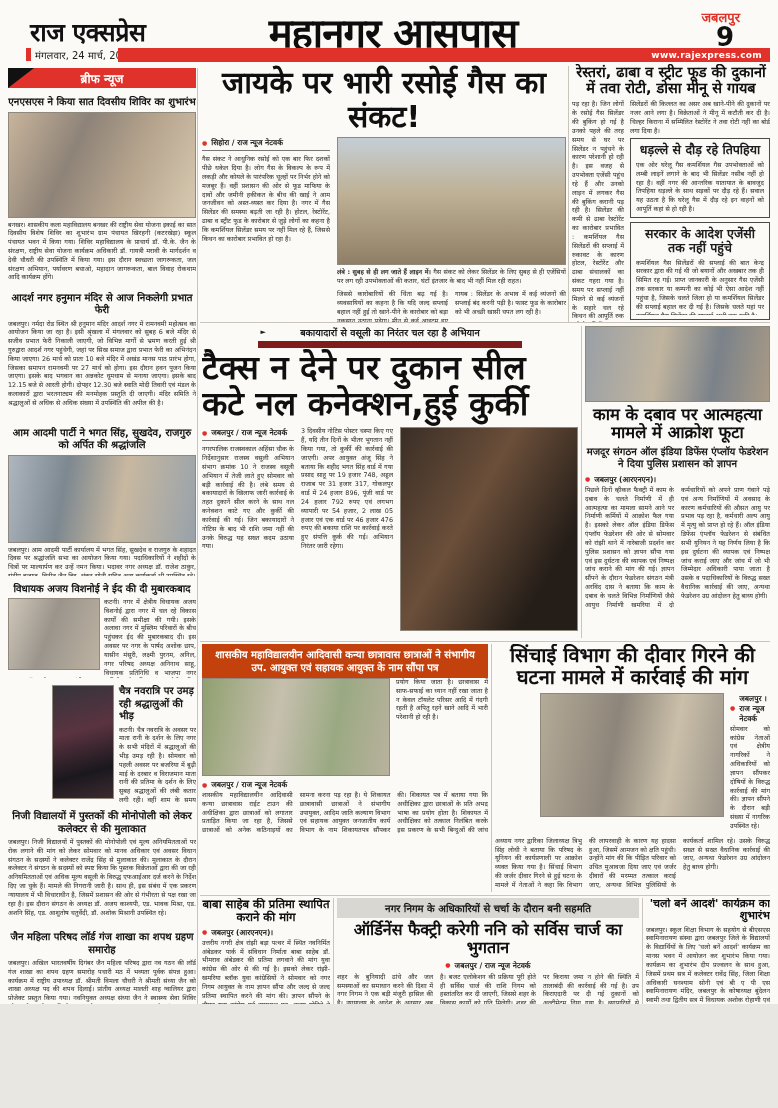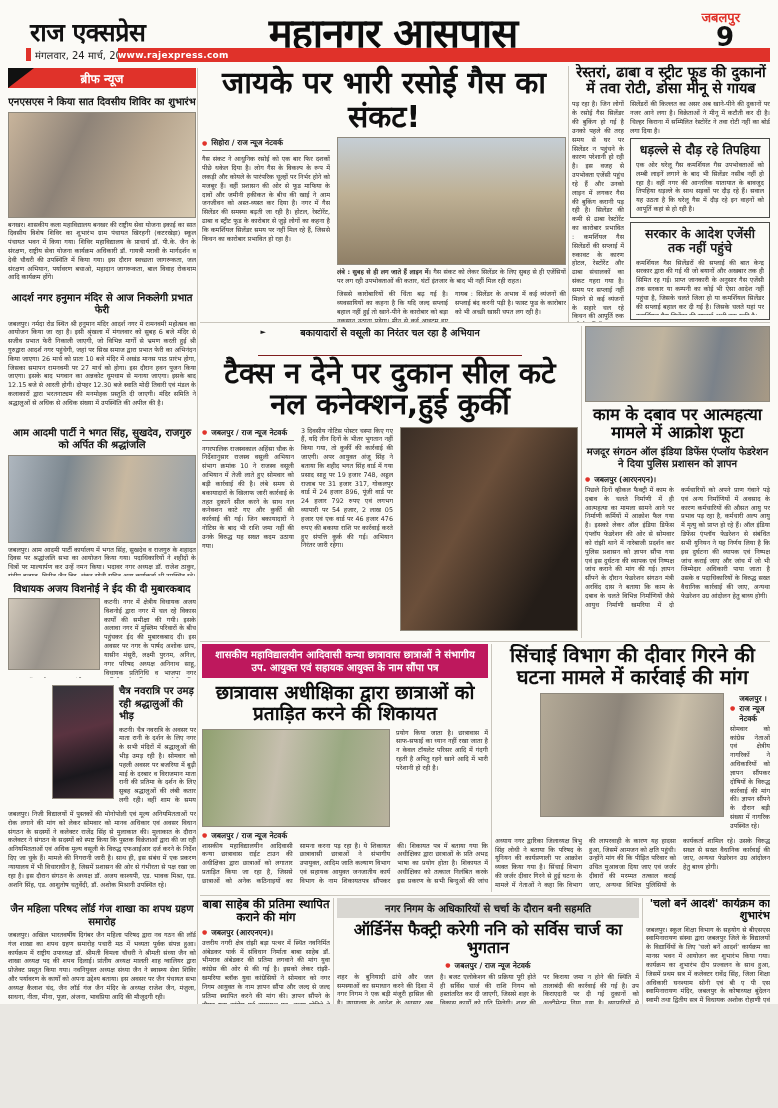--- a/index.html
+++ b/index.html
@@ -7,48 +7,48 @@
         font-family:"DejaVu Sans","Liberation Sans",sans-serif;color:#1c1c1c;overflow:hidden;}
   
   .masthead{position:absolute;left:0;top:0;width:778px;height:64px;}
   .brand{position:absolute;left:30px;top:14px;font-size:25px;font-weight:bold;letter-spacing:-0.5px;color:#111;}
   .date-row{position:absolute;left:26px;top:47px;height:15px;display:flex;align-items:center;}
   .red-chip{width:5px;height:13px;background:#e0322a;margin-right:4px;}
   .m-date{font-size:10px;font-weight:normal;color:#222;white-space:nowrap;}
   .section-title{position:absolute;left:8px;right:0;top:4px;text-align:center;font-size:40px;font-weight:bold;color:#0d0d0d;letter-spacing:-1px;}
   .city{position:absolute;right:38px;top:8px;font-size:13px;font-weight:bold;color:#e0322a;}
   .pageno{position:absolute;right:44px;top:22px;font-size:26px;font-weight:bold;color:#111;}
-  .redbar{position:absolute;left:118px;top:48px;right:8px;height:14px;background:#e0322a;display:flex;align-items:center;justify-content:flex-start;}
+  .redbar{position:absolute;left:118px;top:48px;right:8px;height:14px;background:#e0322a;display:flex;align-items:center;justify-content:flex-end;}
   .website{font-size:9px;font-weight:bold;color:#fff;padding-right:8px;letter-spacing:0.3px;}
   
   .rule-v{position:absolute;width:1px;background:#c9c5bc;}
   .rule-h{position:absolute;height:1px;background:#c9c5bc;}
   .b{font-size:6.4px;line-height:1.38;text-align:justify;color:#2e2c29;}
   .by{display:flex;align-items:center;font-size:7.5px;font-weight:bold;color:#222;}
   .by::before{content:"●";color:#e0322a;font-size:6px;margin-right:4px;}
   .ph{background:#b7ab97;border:1px solid #8f897d;box-sizing:border-box;}
   .cap-lead{font-weight:bold;}
   
   .brief{position:absolute;left:8px;top:68px;width:188px;height:1016px;overflow:hidden;}
   .brief-banner{position:relative;height:20px;background:#e0322a;margin-bottom:8px;}
   .brief-banner .black-flag{position:absolute;left:0;top:0;width:0;height:0;border-top:20px solid #111;border-right:26px solid transparent;}
   .brief-banner .label{position:absolute;left:0;right:0;top:2px;text-align:center;color:#fff;font-size:12px;font-weight:bold;}
   .brief h3{margin:0 0 3px 0;font-size:10px;font-weight:bold;text-align:center;line-height:1.25;color:#161616;}
   .brief .art{margin-bottom:7px;overflow:hidden;}
   .brief .ph{width:100%;margin-bottom:3px;}
   
   .reg{position:absolute;overflow:hidden;}
   .hl{font-weight:bold;color:#0f0f0f;line-height:1.12;margin:0;}
-  .kicker{font-size:9.5px;font-weight:bold;text-align:center;border-bottom:1px solid #7f1d1d;padding-bottom:16px;margin-bottom:3px;position:relative;}
+  .kicker{font-size:9.5px;font-weight:bold;text-align:center;border-bottom:7px solid #7f1d1d;padding-bottom:2px;margin-bottom:3px;position:relative;}
   .kicker::before{content:"►";font-size:7px;position:absolute;left:2px;top:2px;}
   .cols2{column-count:2;column-gap:7px;}
   .cols3{column-count:3;column-gap:7px;}
   .sbox{border:1px solid #4a4a48;padding:4px 5px;margin-top:4px;}
   .sbox .bt{font-size:12.5px;font-weight:bold;text-align:center;line-height:1.15;margin-bottom:3px;}
-  .red-kick{background:#be185d;color:#fff;font-size:10px;font-weight:bold;text-align:center;line-height:1.3;padding:4px 6px;}
+  .red-kick{background:#c2410c;color:#fff;font-size:10px;font-weight:bold;text-align:center;line-height:1.3;padding:4px 6px;}
   .gray-kick{background:#d9d7d2;color:#1a1a1a;font-size:10px;font-weight:bold;text-align:center;padding:3px 4px;}
   
   .f-nss{background:linear-gradient(115deg,#c8b49b 0%,#8e8378 35%,#b7a58e 65%,#d8cab2 100%);}
   .f-aap{background:linear-gradient(100deg,#aeb6be 0%,#7d8890 30%,#c8b8a0 60%,#98a2aa 100%);}
   .f-eid{background:linear-gradient(110deg,#d0c7b9 0%,#9a948c 45%,#beb3a2 100%);}
   .f-kali{background:linear-gradient(165deg,#35343b 0%,#5a3340 40%,#1a181d 75%,#3d2b31 100%);}
   .f-port{background:linear-gradient(135deg,#dcd8d1 0%,#a9a49c 100%);}
   .f-gas{background:linear-gradient(180deg,#c5ced5 0%,#beb094 45%,#8f7f66 100%);}
   .f-tax{background:linear-gradient(120deg,#3a2e26 0%,#6b4f3a 40%,#241d18 80%);}
   .f-crowd{background:linear-gradient(100deg,#9aa0a6 0%,#c0b49e 40%,#7b828a 70%,#a89a85 100%);}
@@ -123,20 +123,21 @@
       <div style="display:flex;gap:5px;height:118px;overflow:hidden;padding-left:44px;">
         <div class="ph f-kali" style="width:62px;height:114px;flex:none;"></div>
         <div>
           <h3 style="text-align:left;">चैत्र नवरात्रि पर उमड़ रही श्रद्धालुओं की भीड़</h3>
           <div class="b">कटनी। चैत्र नवरात्रि के अवसर पर माता रानी के दर्शन के लिए नगर के सभी मंदिरों में श्रद्धालुओं की भीड़ उमड़ रही है। सोमवार को पहली अवसर पर बजरिया में बुढ़ी माई के दरबार व विराजमान माता रानी की प्रतिमा के दर्शन के लिए सुबह श्रद्धालुओं की लंबी कतार लगी रही। वहीं शाम के समय आरती में भी श्रद्धालु बड़ी संख्या में पहुंचे। आज कार्यकर्ताओं द्वारा श्रद्धालुओं को पुनः आकस्मिक प्रसाद का वितरण किया गया।</div>
         </div>
       </div>
     </div>
 
     <div class="art">
+      <h3>निजी विद्यालयों में पुस्तकों की मोनोपोली को लेकर कलेक्टर से की मुलाकात</h3>
       <div class="b" style="height:86px;overflow:hidden;">जबलपुर। निजी विद्यालयों में पुस्तकों की मोनोपोली एवं मूल्य अनियमितताओं पर रोक लगाने की मांग को लेकर सोमवार को मानव अधिकार एवं अवसर विधान संगठन के सदस्यों ने कलेक्टर राजेंद्र सिंह से मुलाकात की। मुलाकात के दौरान कलेक्टर ने संगठन के सदस्यों को स्पष्ट किया कि पुस्तक विक्रेताओं द्वारा की जा रही अनियमितताओं एवं अधिक मूल्य वसूली के विरुद्ध एफआईआर दर्ज करने के निर्देश दिए जा चुके हैं। मामले की निगरानी जारी है। साथ ही, इस संबंध में एक प्रकरण न्यायालय में भी विचाराधीन है, जिसमें प्रशासन की ओर से गंभीरता से पक्ष रखा जा रहा है। इस दौरान संगठन के अध्यक्ष डॉ. अजय काश्यपी, एड. भावक मिश्रा, एड. अशनि सिंह, एड. आशुतोष चतुर्वेदी, डॉ. अशोक मिश्रानी उपस्थित रहे।</div>
     </div>
 
     <div class="art">
       <h3>जैन महिला परिषद लॉर्ड गंज शाखा का शपथ ग्रहण समारोह</h3>
       <div class="b" style="height:78px;overflow:hidden;">जबलपुर। अखिल भारतवर्षीय दिगंबर जैन महिला परिषद द्वारा नव गठन की लॉर्ड गंज शाखा का शपथ ग्रहण समारोह पचारी मठ में भव्यता पूर्वक संपन्न हुआ। कार्यक्रम में राष्ट्रीय उपाध्यक्ष डॉ. श्रीमती विमला चौधरी ने श्रीमती संध्या जैन को शाखा अध्यक्ष पद की शपथ दिलाई। प्रांतीय अध्यक्ष मालती शाह ग्वालियर द्वारा प्रोजेक्ट प्रस्तुत किया गया। नवनियुक्त अध्यक्ष संध्या जैन ने स्वास्थ्य सेवा शिविर और पर्यावरण के कार्यों को अपना उद्देश्य बताया। इस अवसर पर जैन पंचायत सभा अध्यक्ष कैलाश चंद, जैन लॉर्ड गंज जैन मंदिर के अध्यक्ष राजेश जैन, मंजुला, साधना, नीता, मीना, पूजा, अंजना, भावप्रिया आदि की मौजूदगी रही।</div>
     </div>
 
     <div class="art">
       <h3>नरेन्द्र तिवारी का निधन</h3>
@@ -179,21 +180,21 @@
         <div class="sbox">
           <div class="bt">सरकार के आदेश एजेंसी तक नहीं पहुंचे</div>
           <div class="b" style="height:56px;overflow:hidden;">कमर्शियल गैस सिलेंडरों की सप्लाई की बात केन्द्र सरकार द्वारा की गई थी जो बयानों और अखबार तक ही सिमित रह गई। प्राप्त जानकारी के अनुसार गैस एजेंसी तक सरकार या कम्पनी का कोई भी ऐसा आदेश नहीं पहुंचा है, जिसके चलते जिला हो या कमर्शियल सिलेंडर की सप्लाई बहाल कर दी गई है। जिसके चलते यहां पर कमर्शियल गैस सिलेंडर की सप्लाई अभी तक रुकी है।</div>
         </div>
       </div>
     </div>
   </div>
 
   <div class="reg" style="left:202px;top:326px;width:376px;height:312px;">
     <div class="kicker" style="width:70%;margin:0 auto 2px auto;">बकायादारों से वसूली का निरंतर चल रहा है अभियान</div>
-    <h1 class="hl" style="font-size:29px;text-align:center;margin:2px 0 6px 0;line-height:1.08;">टैक्स न देने पर दुकान सील कटे नल कनेक्शन,हुई कुर्की</h1>
+    <h1 class="hl" style="font-size:33px;margin:2px 0 6px 0;line-height:1.08;">टैक्स न देने पर दुकान सील कटे नल कनेक्शन,हुई कुर्की</h1>
     <div style="display:flex;gap:7px;">
       <div style="width:92px;flex:none;">
         <div class="by">जबलपुर / राज न्यूज नेटवर्क</div>
         <div style="height:1px;background:#777;margin:3px 0 4px 0;"></div>
         <div class="b" style="height:188px;overflow:hidden;">नगरपालिक राजस्वकाल अहिंसा चौक के निर्देशानुसार राजस्व वसूली अभियान संभाग क्रमांक 10 ने राजस्व वसूली अभियान में तेजी लाते हुए सोमवार को बड़ी कार्रवाई की है। लंबे समय से बकायादारों के खिलाफ जारी कार्रवाई के तहत दुकानें सील करने के साथ नल कनेक्शन काटे गए और कुर्की की कार्रवाई की गई। जिन बकायादारों ने नोटिस के बाद भी राशि जमा नहीं की उनके विरुद्ध यह सख्त कदम उठाया गया।</div>
       </div>
       <div class="b" style="width:92px;flex:none;height:208px;overflow:hidden;">3 दिवसीय नोटिस पोस्टर चस्पा किए गए हैं, यदि तीन दिनों के भीतर भुगतान नहीं किया गया, तो कुर्की की कार्रवाई की जाएगी। अपर आयुक्त अंजू सिंह ने बताया कि शहीद भगत सिंह वार्ड में गया प्रसाद साहू पर 19 हजार 748, अड्डल राजाब पर 31 हजार 317, गोकलपुर वार्ड में 24 हजार 896, पूंजी वार्ड पर 24 हजार 792 रुपए एवं लगभग व्यापारी पर 54 हजार, 2 लाख 05 हजार एवं एक वार्ड पर 46 हजार 476 रुपए की बकाया राशि पर कार्रवाई करते हुए संपत्ति कुर्क की गई। अभियान निरंतर जारी रहेगा।</div>
       <div class="ph f-tax" style="flex:1;height:204px;"></div>
     </div>
   </div>
@@ -201,21 +202,20 @@
   <div class="reg" style="left:585px;top:326px;width:185px;height:312px;">
     <div class="ph f-crowd" style="height:76px;"></div>
     <h2 class="hl" style="font-size:16.5px;text-align:center;margin:4px 0 3px 0;">काम के दबाव पर आत्महत्या मामले में आक्रोश फूटा</h2>
     <div style="font-size:10px;font-weight:bold;text-align:center;line-height:1.25;margin-bottom:3px;">मजदूर संगठन ऑल इंडिया डिफेंस एंप्लॉय फेडरेशन ने दिया पुलिस प्रशासन को ज्ञापन</div>
     <div class="by" style="justify-content:flex-start;margin-bottom:2px;">जबलपुर (आरएनएन)।</div>
     <div class="b cols2" style="height:166px;overflow:hidden;">पिछले दिनों व्हीकल फैक्ट्री में काम के दबाव के चलते निर्माणी में ही आत्महत्या का मामला सामने आने पर निर्माणी कर्मियों में आक्रोश फैल गया है। इसको लेकर ऑल इंडिया डिफेंस एंप्लॉय फेडरेशन की ओर से सोमवार को रांझी थाने में नारेबाजी प्रदर्शन कर पुलिस प्रशासन को ज्ञापन सौंपा गया एवं इस दुर्घटना की व्यापक एवं निष्पक्ष जांच कराने की मांग की गई। ज्ञापन सौंपने के दौरान फेडरेशन संगठन मंत्री अरविंद दास ने बताया कि काम के दबाव के चलते विभिन्न निर्माणियों जैसे आयुध निर्माणी खमरिया में दो कर्मचारियों को अपने प्राण गंवाने पड़े एवं अन्य निर्माणियों में अवसाद के कारण कर्मचारियों की औसत आयु पर प्रभाव पड़ रहा है, कर्मचारी अल्प आयु में मृत्यु को प्राप्त हो रहे हैं। ऑल इंडिया डिफेंस एंप्लॉय फेडरेशन से संबंधित सभी यूनियन ने यह निर्णय लिया है कि इस दुर्घटना की व्यापक एवं निष्पक्ष जांच कराई जाए और जांच में जो भी जिम्मेदार अधिकारी पाया जाता है उसके व पदाधिकारियों के विरुद्ध सख्त वैधानिक कार्रवाई की जाए, अन्यथा फेडरेशन उग्र आंदोलन हेतु बाध्य होगी।</div>
   </div>
 
   <div class="reg" style="left:202px;top:644px;width:286px;height:248px;">
     <div class="red-kick">शासकीय महाविद्यालयीन आदिवासी कन्या छात्रावास छात्राओं ने संभागीय उप. आयुक्त एवं सहायक आयुक्त के नाम सौंपा पत्र</div>
-    <h2 class="hl" style="font-size:19px;text-align:center;margin:4px 0;">छात्रावास अधीक्षिका द्वारा छात्राओं को प्रताड़ित करने की शिकायत</h2>
     <div style="display:flex;gap:6px;">
       <div class="ph f-hostel" style="width:188px;height:98px;flex:none;"></div>
       <div class="b" style="flex:1;height:98px;overflow:hidden;">प्रयोग किया जाता है। छात्रावास में साफ-सफाई का ध्यान नहीं रखा जाता है न केवल टॉयलेट परिसर आदि में गंदगी रहती है अपितु रहने खाने आदि में भारी परेशानी हो रही है।</div>
     </div>
     <div class="by" style="margin:3px 0 2px 0;">जबलपुर / राज न्यूज नेटवर्क</div>
     <div class="b cols3" style="height:52px;overflow:hidden;">शासकीय महाविद्यालयीन आदिवासी कन्या छात्रावास राईट टाउन की अधीक्षिका द्वारा छात्राओं को लगातार प्रताड़ित किया जा रहा है, जिससे छात्राओं को अनेक कठिनाइयों का सामना करना पड़ रहा है। ये शिकायत छात्रावासी छात्राओं ने संभागीय उपायुक्त, आदिम जाति कल्याण विभाग एवं सहायक आयुक्त जनजातीय कार्य विभाग के नाम शिकायतपत्र सौंपकर की। शिकायत पत्र में बताया गया कि अधीक्षिका द्वारा छात्राओं के प्रति अभद्र भाषा का प्रयोग होता है। शिकायत में अधीक्षिका को तत्काल निलंबित करके इस प्रकरण के सभी बिन्दुओं की जांच किसी एसडीएम स्तर के अधिकारियों से कराने एवं छात्रावास में किसी एससी-एसटी के अधीक्षक की ही पोस्टिंग कराने की मांग की गई है।</div>
   </div>
 
   <div class="reg" style="left:495px;top:644px;width:275px;height:248px;">
     <h2 class="hl" style="font-size:20px;text-align:center;margin:0 0 4px 0;">सिंचाई विभाग की दीवार गिरने की घटना मामले में कार्रवाई की मांग</h2>

